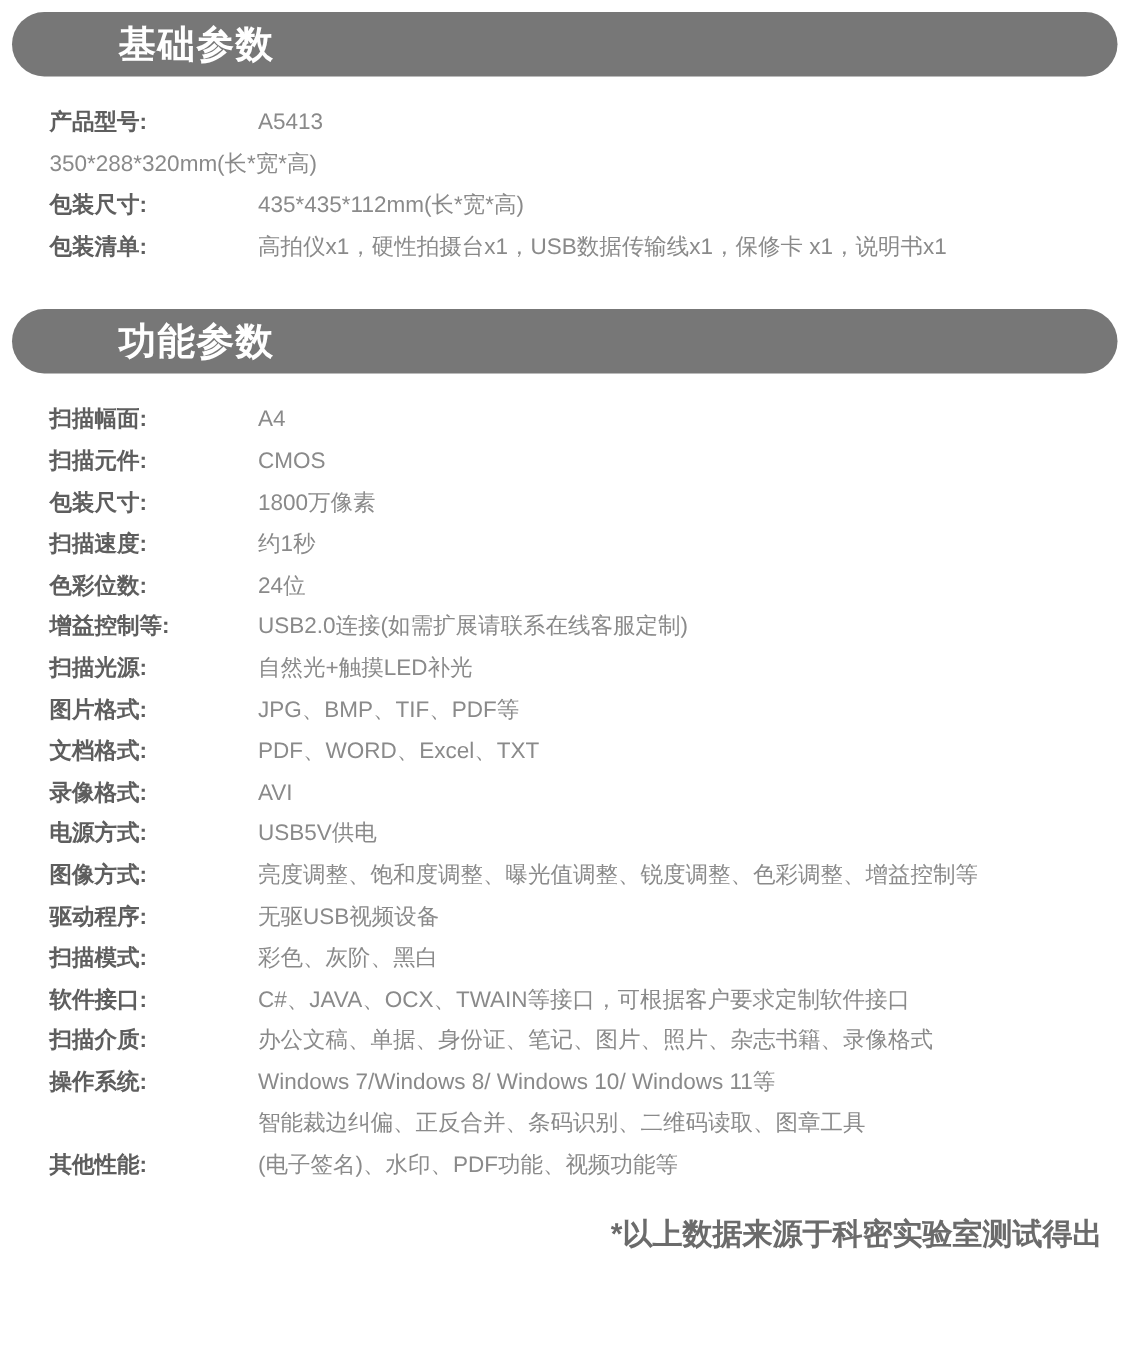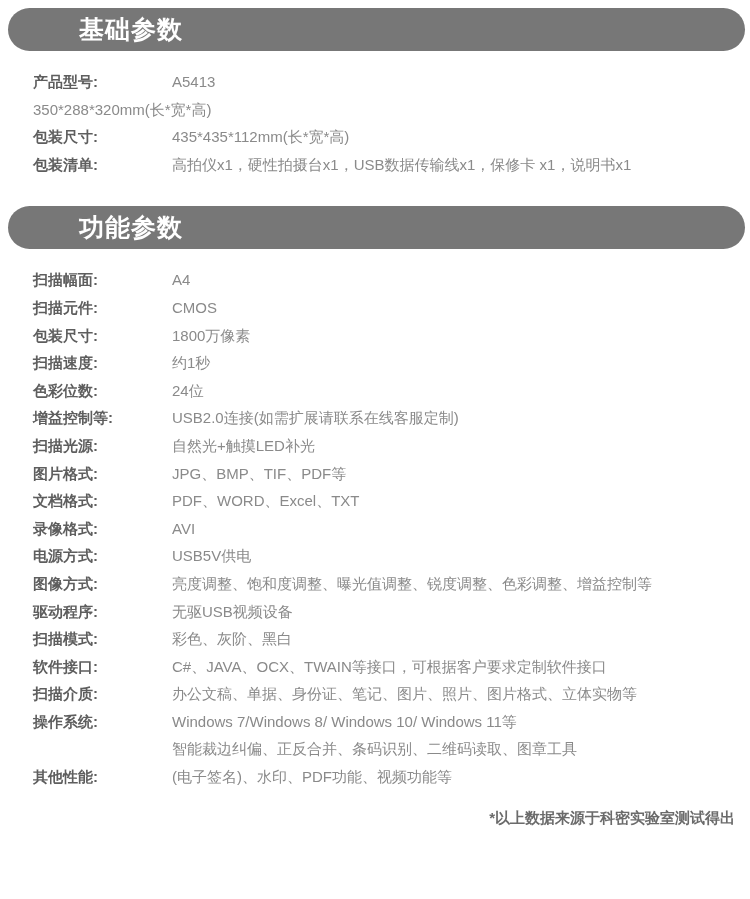--- a/index.html
+++ b/index.html
@@ -51,21 +51,21 @@
   .value {
     flex: 1;
     color: #8a8a8a;
     white-space: pre-line;
   }
   .section-func { margin-top: 28px; }
   .footnote {
     margin-top: 18px;
     padding-right: 15px;
     text-align: right;
-    font-size: 15px;
+    font-size: 20px;
     font-weight: bold;
     color: #6b6b6b;
   }
 </style>
 </head>
 <body>
 
 <div class="page">
 
   <div class="section section-basic">
@@ -151,21 +151,21 @@
         <div class="row">
           <div class="label">扫描模式:</div>
           <div class="value">彩色、灰阶、黑白</div>
         </div>
         <div class="row">
           <div class="label">软件接口:</div>
           <div class="value">C#、JAVA、OCX、TWAIN等接口，可根据客户要求定制软件接口</div>
         </div>
         <div class="row">
           <div class="label">扫描介质:</div>
-          <div class="value">办公文稿、单据、身份证、笔记、图片、照片、图片格式、立体实物等</div>
+          <div class="value">办公文稿、单据、身份证、笔记、图片、照片、杂志书籍、录像格式</div>
         </div>
         <div class="row">
           <div class="label">操作系统:</div>
           <div class="value">Windows 7/Windows 8/ Windows 10/ Windows 11等</div>
         </div>
         <div class="row">
           <div class="label">其他性能:</div>
           <div class="value">智能裁边纠偏、正反合并、条码识别、二维码读取、图章工具
 (电子签名)、水印、PDF功能、视频功能等</div>
         </div>

